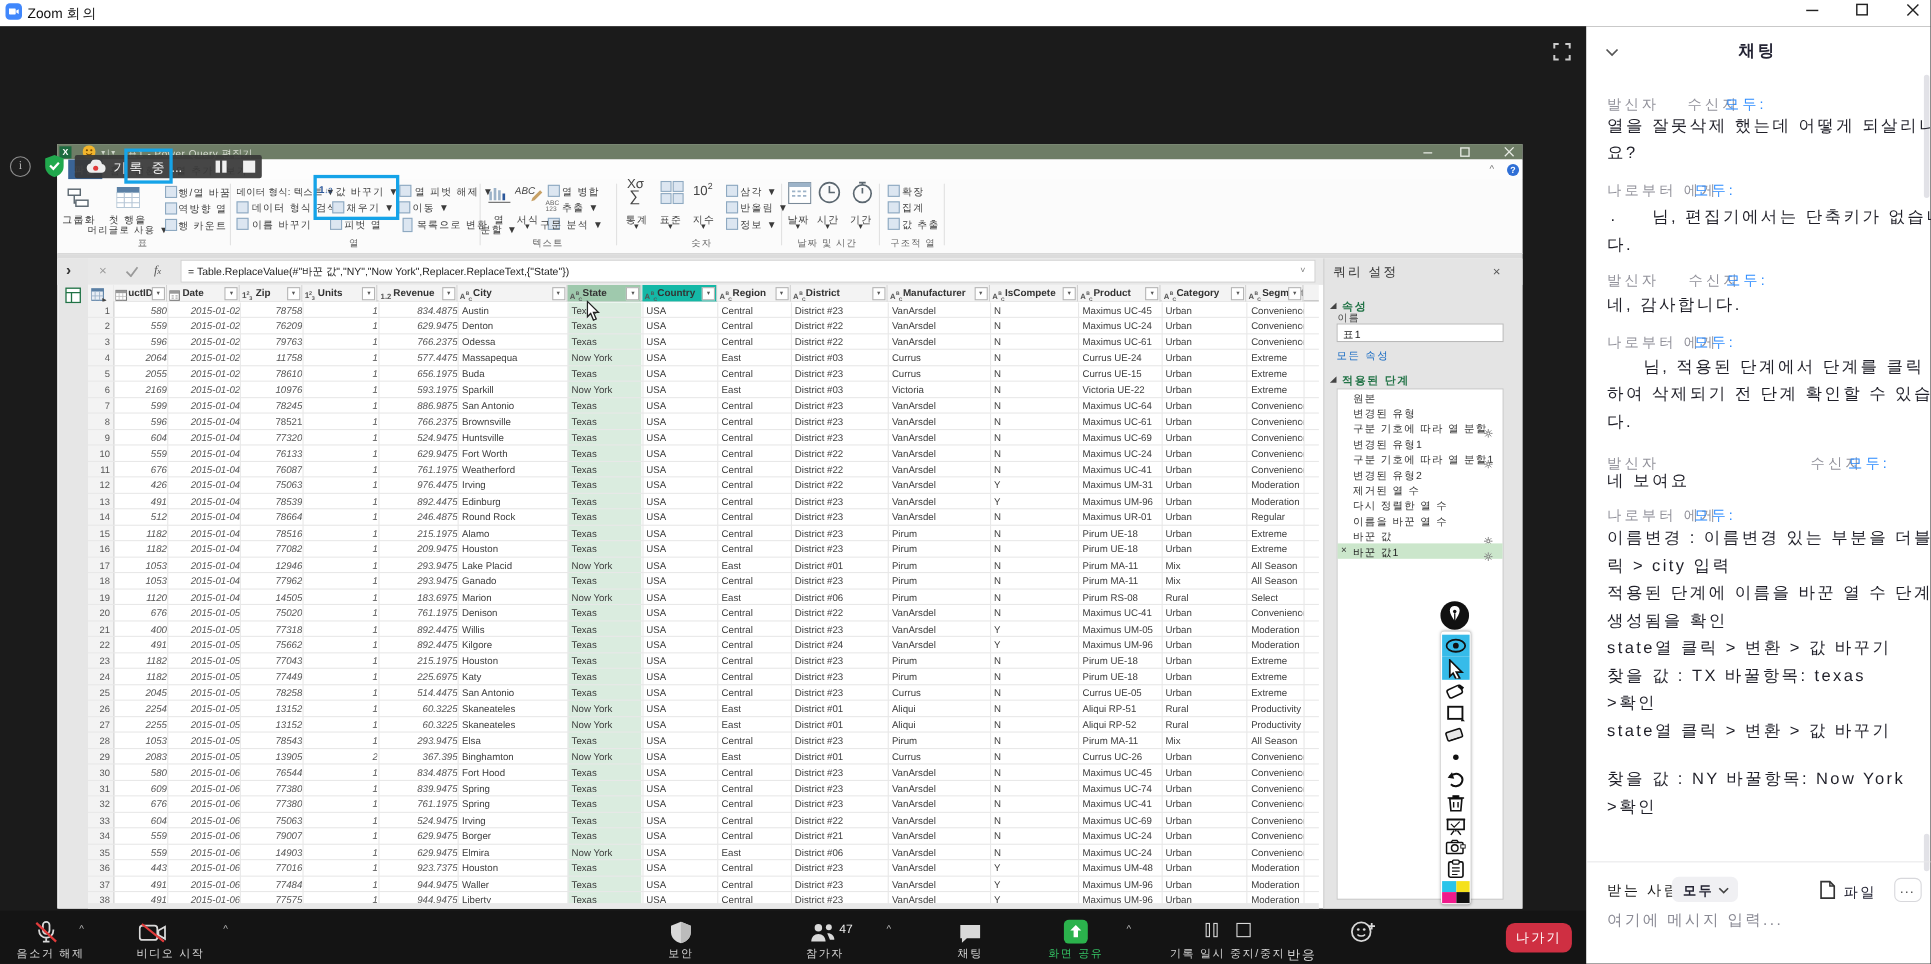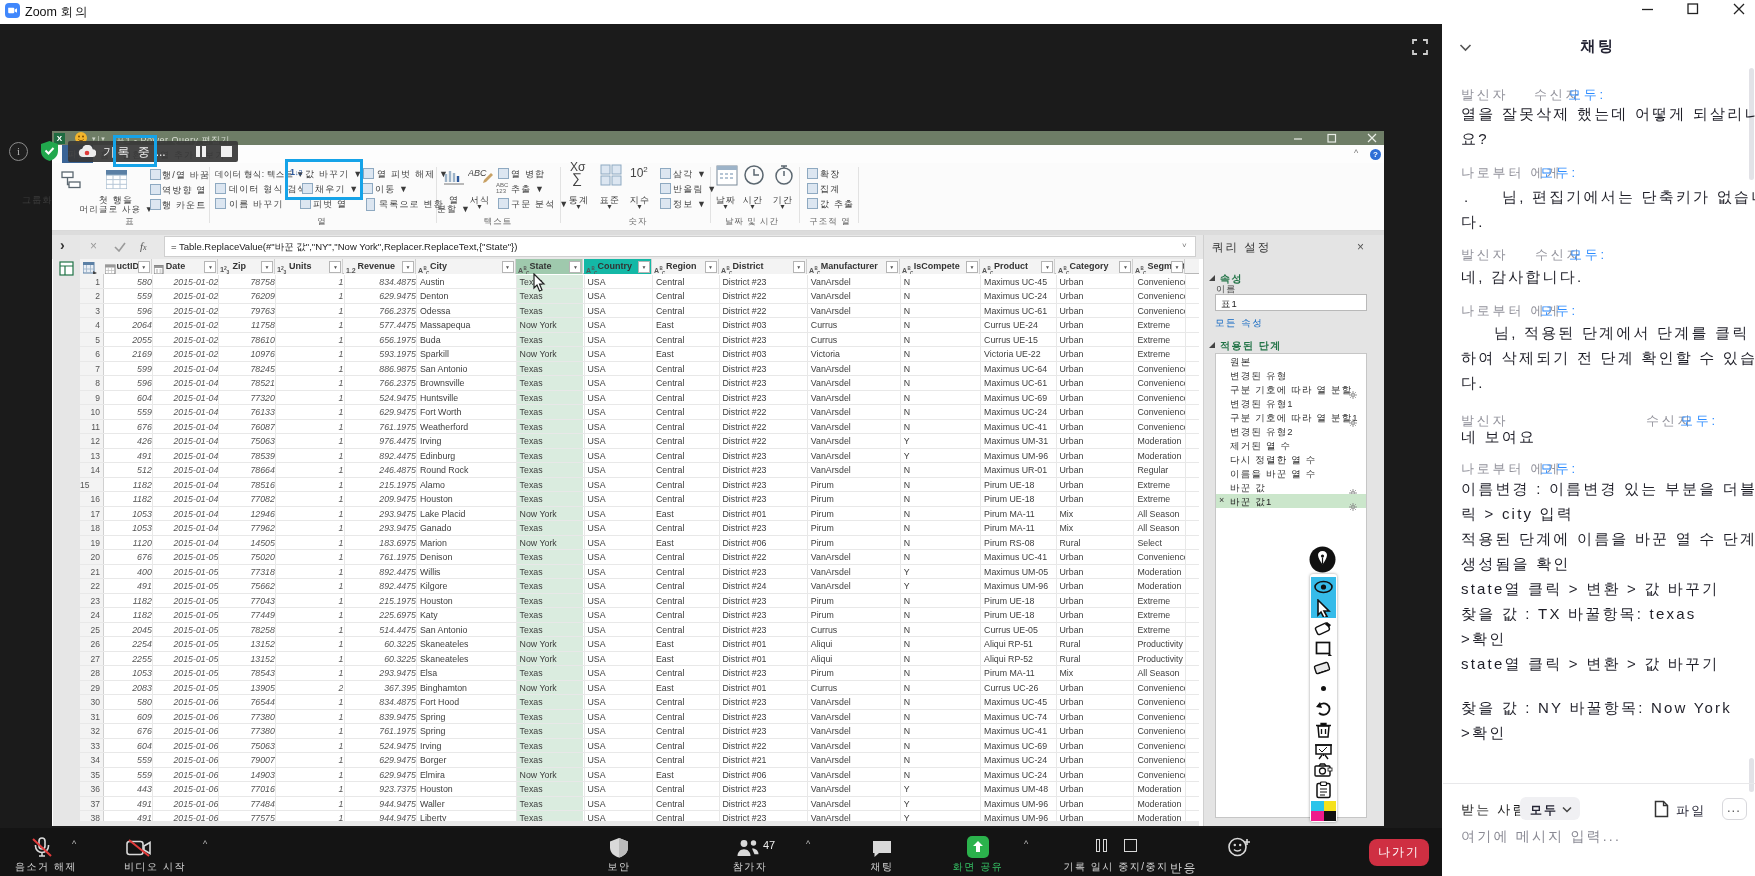--- a/index.html
+++ b/index.html
@@ -64,21 +64,21 @@
 <div class="ab" style="left:220px;top:85px;width:100px;text-align:center;font-size:8.5px;color:#666;letter-spacing:1px;white-space:nowrap">열</div>
 <div class="ab" style="left:396px;top:85px;width:100px;text-align:center;font-size:8.5px;color:#666;letter-spacing:1px;white-space:nowrap">텍스트</div>
 <div class="ab" style="left:536px;top:85px;width:100px;text-align:center;font-size:8.5px;color:#666;letter-spacing:1px;white-space:nowrap">숫자</div>
 <div class="ab" style="left:650px;top:85px;width:100px;text-align:center;font-size:8.5px;color:#666;letter-spacing:1px;white-space:nowrap">날짜 및 시간</div>
 <div class="ab" style="left:728px;top:85px;width:100px;text-align:center;font-size:8.5px;color:#666;letter-spacing:1px;white-space:nowrap">구조적 열</div>
 <svg class="ab" style="left:9px;top:40px" width="21" height="18" viewBox="0 0 21 18" fill="none" stroke="#5b6770" stroke-width="1.3">
       <rect x="1" y="1" width="11" height="5.5" fill="#fff"></rect>
       <rect x="8" y="11" width="11" height="5.5" fill="#fff"></rect>
       <path d="M6.5 6.5v7h1.5"></path>
     </svg>
-    <div class="ab" style="left:-30px;top:63px;width:100px;text-align:left;font-size:9px;color:#3b3b3b;letter-spacing:1.2px;white-space:nowrap">그룹화</div>
+    <div class="ab" style="left:-30px;top:63px;width:100px;text-align:center;font-size:9px;color:#3b3b3b;letter-spacing:1.2px;white-space:nowrap">그룹화</div>
     <svg class="ab" style="left:54px;top:39px" width="21" height="19" viewBox="0 0 21 19">
       <rect x="0" y="0" width="21" height="5" fill="#5b80a5"></rect>
       <rect x="0" y="5" width="21" height="14" fill="#fff" stroke="#8ea9c1"></rect>
       <path d="M7 5v14M14 5v14M0 9.6h21M0 14.3h21" stroke="#b6c6d6" stroke-width="1"></path>
     </svg>
     <div class="ab" style="left:14px;top:63px;width:100px;text-align:center;font-size:9px;color:#3b3b3b;letter-spacing:1.2px;white-space:nowrap">첫 행을</div>
     <div class="ab" style="left:15px;top:73px;width:100px;text-align:center;font-size:8.5px;color:#3b3b3b;letter-spacing:1.2px;white-space:nowrap">머리글로 사용 ▼</div>
     <div class="ab" style="left:98px;top:38px;width:11px;height:11px;background:#dce6f1;border:1px solid #8ea9c1"></div>
     <div class="ab" style="left:110px;top:38px;font-size:9px;color:#3b3b3b;letter-spacing:1.2px;white-space:nowrap;">행/열 바꿈</div>
     <div class="ab" style="left:98px;top:53px;width:11px;height:11px;background:#dce6f1;border:1px solid #8ea9c1"></div>
@@ -113,21 +113,21 @@
       <text x="0" y="12" font-size="9" fill="#444" font-style="italic">ABC</text>
       <path d="M16 16l7-7 2 2-7 7-3 1z" fill="#c8a165"></path>
     </svg>
     <div class="ab" style="left:378px;top:63px;width:100px;text-align:center;font-size:9px;color:#3b3b3b;letter-spacing:1.2px;white-space:nowrap">서식</div>
     <div class="ab" style="left:378px;top:72px;width:100px;text-align:center;font-size:7px;color:#3b3b3b;letter-spacing:1.2px;white-space:nowrap">▼</div>
     <div class="ab" style="left:446px;top:37px;width:11px;height:11px;background:#dce6f1;border:1px solid #8ea9c1"></div>
     <div class="ab" style="left:459px;top:37px;font-size:9px;color:#3b3b3b;letter-spacing:1.2px;white-space:nowrap;">열 병합</div>
     <div class="ab" style="left:444px;top:51px;font-size:6px;color:#666;line-height:6px">ABC<br>123</div>
     <div class="ab" style="left:459px;top:52px;font-size:9px;color:#3b3b3b;letter-spacing:1.2px;white-space:nowrap;">추출 ▼</div>
     <div class="ab" style="left:446px;top:67px;width:11px;height:11px;background:#dce6f1;border:1px solid #8ea9c1"></div>
-    <div class="ab" style="left:459px;top:67px;font-size:9px;color:#3b3b3b;letter-spacing:1.2px;white-space:nowrap;">구문 분석 ▼</div>
+    <div class="ab" style="left:439px;top:67px;font-size:9px;color:#3b3b3b;letter-spacing:1.2px;white-space:nowrap;">구문 분석 ▼</div>
     <div class="ab" style="left:518px;top:31px;font-size:12px;color:#444;line-height:11px">Χσ<br><span style="font-size:14px;margin-left:2px">∑</span></div>
     <div class="ab" style="left:477px;top:63px;width:100px;text-align:center;font-size:9px;color:#3b3b3b;letter-spacing:1.2px;white-space:nowrap">통계</div>
     <div class="ab" style="left:477px;top:72px;width:100px;text-align:center;font-size:7px;color:#3b3b3b;letter-spacing:1.2px;white-space:nowrap">▼</div>
     <svg class="ab" style="left:548px;top:33px" width="22" height="22" viewBox="0 0 22 22">
       <rect x="1" y="1" width="9" height="9" fill="#dce6f1" stroke="#8ea9c1"></rect>
       <rect x="12" y="1" width="9" height="9" fill="#dce6f1" stroke="#8ea9c1"></rect>
       <rect x="1" y="12" width="9" height="9" fill="#dce6f1" stroke="#8ea9c1"></rect>
       <rect x="12" y="12" width="9" height="9" fill="#dce6f1" stroke="#8ea9c1"></rect>
     </svg>
     <div class="ab" style="left:508px;top:63px;width:100px;text-align:center;font-size:9px;color:#3b3b3b;letter-spacing:1.2px;white-space:nowrap">표준</div>
@@ -443,21 +443,21 @@
       <div class="ab" style="left:638.5px;top:102.5px;width:88.3px;height:14.5px;line-height:14.5px;font-size:8.8px;color:#3d3d3d;padding-left:4px;overflow:hidden;white-space:nowrap">District #23</div>
       <div class="ab" style="left:726.8px;top:102.5px;width:92.9px;height:14.5px;line-height:14.5px;font-size:8.8px;color:#3d3d3d;padding-left:4px;overflow:hidden;white-space:nowrap">VanArsdel</div>
       <div class="ab" style="left:819.7px;top:102.5px;width:80.4px;height:14.5px;line-height:14.5px;font-size:8.8px;color:#3d3d3d;padding-left:4px;overflow:hidden;white-space:nowrap">N</div>
       <div class="ab" style="left:900.1px;top:102.5px;width:75.4px;height:14.5px;line-height:14.5px;font-size:8.8px;color:#3d3d3d;padding-left:4px;overflow:hidden;white-space:nowrap">Maximus UC-64</div>
       <div class="ab" style="left:975.5px;top:102.5px;width:77.9px;height:14.5px;line-height:14.5px;font-size:8.8px;color:#3d3d3d;padding-left:4px;overflow:hidden;white-space:nowrap">Urban</div>
       <div class="ab" style="left:1053.4px;top:102.5px;width:51.6px;height:14.5px;line-height:14.5px;font-size:8.8px;color:#3d3d3d;padding-left:4px;overflow:hidden;white-space:nowrap">Convenience</div>
       <div class="ab" style="left:0;top:130.5px;width:1134px;height:1px;background:#e8e8e8"></div>
       <div class="ab" style="left:0;top:117.0px;width:20px;text-align:right;font-size:8.5px;color:#555;line-height:14.5px">8</div>
       <div class="ab" style="left:22.6px;top:117.0px;width:49.2px;height:14.5px;line-height:14.5px;font-size:8.8px;color:#3d3d3d;padding-left:4px;overflow:hidden;white-space:nowrap;text-align:right;font-style:italic;color:#555">596</div>
       <div class="ab" style="left:71.8px;top:117.0px;width:66.6px;height:14.5px;line-height:14.5px;font-size:8.8px;color:#3d3d3d;padding-left:4px;overflow:hidden;white-space:nowrap;text-align:right;font-style:italic;color:#555">2015-01-04</div>
-      <div class="ab" style="left:138.4px;top:117.0px;width:56.5px;height:14.5px;line-height:14.5px;font-size:8.8px;color:#3d3d3d;padding-left:4px;overflow:hidden;white-space:nowrap;text-align:right;font-style:italic;color:#555">78521</div>
+      <div class="ab" style="left:138.4px;top:117.0px;width:56.5px;height:14.5px;line-height:14.5px;font-size:8.8px;color:#3d3d3d;padding-left:4px;overflow:hidden;white-space:nowrap;text-align:right;color:#555">78521</div>
       <div class="ab" style="left:194.9px;top:117.0px;width:68.6px;height:14.5px;line-height:14.5px;font-size:8.8px;color:#3d3d3d;padding-left:4px;overflow:hidden;white-space:nowrap;text-align:right;font-style:italic;color:#555">1</div>
       <div class="ab" style="left:263.5px;top:117.0px;width:72.5px;height:14.5px;line-height:14.5px;font-size:8.8px;color:#3d3d3d;padding-left:4px;overflow:hidden;white-space:nowrap;text-align:right;font-style:italic;color:#555">766.2375</div>
       <div class="ab" style="left:336.0px;top:117.0px;width:99.6px;height:14.5px;line-height:14.5px;font-size:8.8px;color:#3d3d3d;padding-left:4px;overflow:hidden;white-space:nowrap">Brownsville</div>
       <div class="ab" style="left:435.6px;top:117.0px;width:67.9px;height:14.5px;line-height:14.5px;font-size:8.8px;color:#3d3d3d;padding-left:4px;overflow:hidden;white-space:nowrap">Texas</div>
       <div class="ab" style="left:503.5px;top:117.0px;width:68.5px;height:14.5px;line-height:14.5px;font-size:8.8px;color:#3d3d3d;padding-left:4px;overflow:hidden;white-space:nowrap">USA</div>
       <div class="ab" style="left:572.0px;top:117.0px;width:66.5px;height:14.5px;line-height:14.5px;font-size:8.8px;color:#3d3d3d;padding-left:4px;overflow:hidden;white-space:nowrap">Central</div>
       <div class="ab" style="left:638.5px;top:117.0px;width:88.3px;height:14.5px;line-height:14.5px;font-size:8.8px;color:#3d3d3d;padding-left:4px;overflow:hidden;white-space:nowrap">District #23</div>
       <div class="ab" style="left:726.8px;top:117.0px;width:92.9px;height:14.5px;line-height:14.5px;font-size:8.8px;color:#3d3d3d;padding-left:4px;overflow:hidden;white-space:nowrap">VanArsdel</div>
       <div class="ab" style="left:819.7px;top:117.0px;width:80.4px;height:14.5px;line-height:14.5px;font-size:8.8px;color:#3d3d3d;padding-left:4px;overflow:hidden;white-space:nowrap">N</div>
       <div class="ab" style="left:900.1px;top:117.0px;width:75.4px;height:14.5px;line-height:14.5px;font-size:8.8px;color:#3d3d3d;padding-left:4px;overflow:hidden;white-space:nowrap">Maximus UC-61</div>
@@ -559,21 +559,21 @@
       <div class="ab" style="left:435.6px;top:204.0px;width:67.9px;height:14.5px;line-height:14.5px;font-size:8.8px;color:#3d3d3d;padding-left:4px;overflow:hidden;white-space:nowrap">Texas</div>
       <div class="ab" style="left:503.5px;top:204.0px;width:68.5px;height:14.5px;line-height:14.5px;font-size:8.8px;color:#3d3d3d;padding-left:4px;overflow:hidden;white-space:nowrap">USA</div>
       <div class="ab" style="left:572.0px;top:204.0px;width:66.5px;height:14.5px;line-height:14.5px;font-size:8.8px;color:#3d3d3d;padding-left:4px;overflow:hidden;white-space:nowrap">Central</div>
       <div class="ab" style="left:638.5px;top:204.0px;width:88.3px;height:14.5px;line-height:14.5px;font-size:8.8px;color:#3d3d3d;padding-left:4px;overflow:hidden;white-space:nowrap">District #23</div>
       <div class="ab" style="left:726.8px;top:204.0px;width:92.9px;height:14.5px;line-height:14.5px;font-size:8.8px;color:#3d3d3d;padding-left:4px;overflow:hidden;white-space:nowrap">VanArsdel</div>
       <div class="ab" style="left:819.7px;top:204.0px;width:80.4px;height:14.5px;line-height:14.5px;font-size:8.8px;color:#3d3d3d;padding-left:4px;overflow:hidden;white-space:nowrap">N</div>
       <div class="ab" style="left:900.1px;top:204.0px;width:75.4px;height:14.5px;line-height:14.5px;font-size:8.8px;color:#3d3d3d;padding-left:4px;overflow:hidden;white-space:nowrap">Maximus UR-01</div>
       <div class="ab" style="left:975.5px;top:204.0px;width:77.9px;height:14.5px;line-height:14.5px;font-size:8.8px;color:#3d3d3d;padding-left:4px;overflow:hidden;white-space:nowrap">Urban</div>
       <div class="ab" style="left:1053.4px;top:204.0px;width:51.6px;height:14.5px;line-height:14.5px;font-size:8.8px;color:#3d3d3d;padding-left:4px;overflow:hidden;white-space:nowrap">Regular</div>
       <div class="ab" style="left:0;top:232.0px;width:1134px;height:1px;background:#e8e8e8"></div>
-      <div class="ab" style="left:0;top:218.5px;width:20px;font-size:8.5px;color:#555;line-height:14.5px">15</div>
+      <div class="ab" style="left:0;top:218.5px;width:20px;text-align:right;font-size:8.5px;color:#555;line-height:14.5px">15</div>
       <div class="ab" style="left:22.6px;top:218.5px;width:49.2px;height:14.5px;line-height:14.5px;font-size:8.8px;color:#3d3d3d;padding-left:4px;overflow:hidden;white-space:nowrap;text-align:right;font-style:italic;color:#555">1182</div>
       <div class="ab" style="left:71.8px;top:218.5px;width:66.6px;height:14.5px;line-height:14.5px;font-size:8.8px;color:#3d3d3d;padding-left:4px;overflow:hidden;white-space:nowrap;text-align:right;font-style:italic;color:#555">2015-01-04</div>
       <div class="ab" style="left:138.4px;top:218.5px;width:56.5px;height:14.5px;line-height:14.5px;font-size:8.8px;color:#3d3d3d;padding-left:4px;overflow:hidden;white-space:nowrap;text-align:right;font-style:italic;color:#555">78516</div>
       <div class="ab" style="left:194.9px;top:218.5px;width:68.6px;height:14.5px;line-height:14.5px;font-size:8.8px;color:#3d3d3d;padding-left:4px;overflow:hidden;white-space:nowrap;text-align:right;font-style:italic;color:#555">1</div>
       <div class="ab" style="left:263.5px;top:218.5px;width:72.5px;height:14.5px;line-height:14.5px;font-size:8.8px;color:#3d3d3d;padding-left:4px;overflow:hidden;white-space:nowrap;text-align:right;font-style:italic;color:#555">215.1975</div>
       <div class="ab" style="left:336.0px;top:218.5px;width:99.6px;height:14.5px;line-height:14.5px;font-size:8.8px;color:#3d3d3d;padding-left:4px;overflow:hidden;white-space:nowrap">Alamo</div>
       <div class="ab" style="left:435.6px;top:218.5px;width:67.9px;height:14.5px;line-height:14.5px;font-size:8.8px;color:#3d3d3d;padding-left:4px;overflow:hidden;white-space:nowrap">Texas</div>
       <div class="ab" style="left:503.5px;top:218.5px;width:68.5px;height:14.5px;line-height:14.5px;font-size:8.8px;color:#3d3d3d;padding-left:4px;overflow:hidden;white-space:nowrap">USA</div>
       <div class="ab" style="left:572.0px;top:218.5px;width:66.5px;height:14.5px;line-height:14.5px;font-size:8.8px;color:#3d3d3d;padding-left:4px;overflow:hidden;white-space:nowrap">Central</div>
       <div class="ab" style="left:638.5px;top:218.5px;width:88.3px;height:14.5px;line-height:14.5px;font-size:8.8px;color:#3d3d3d;padding-left:4px;overflow:hidden;white-space:nowrap">District #23</div>

